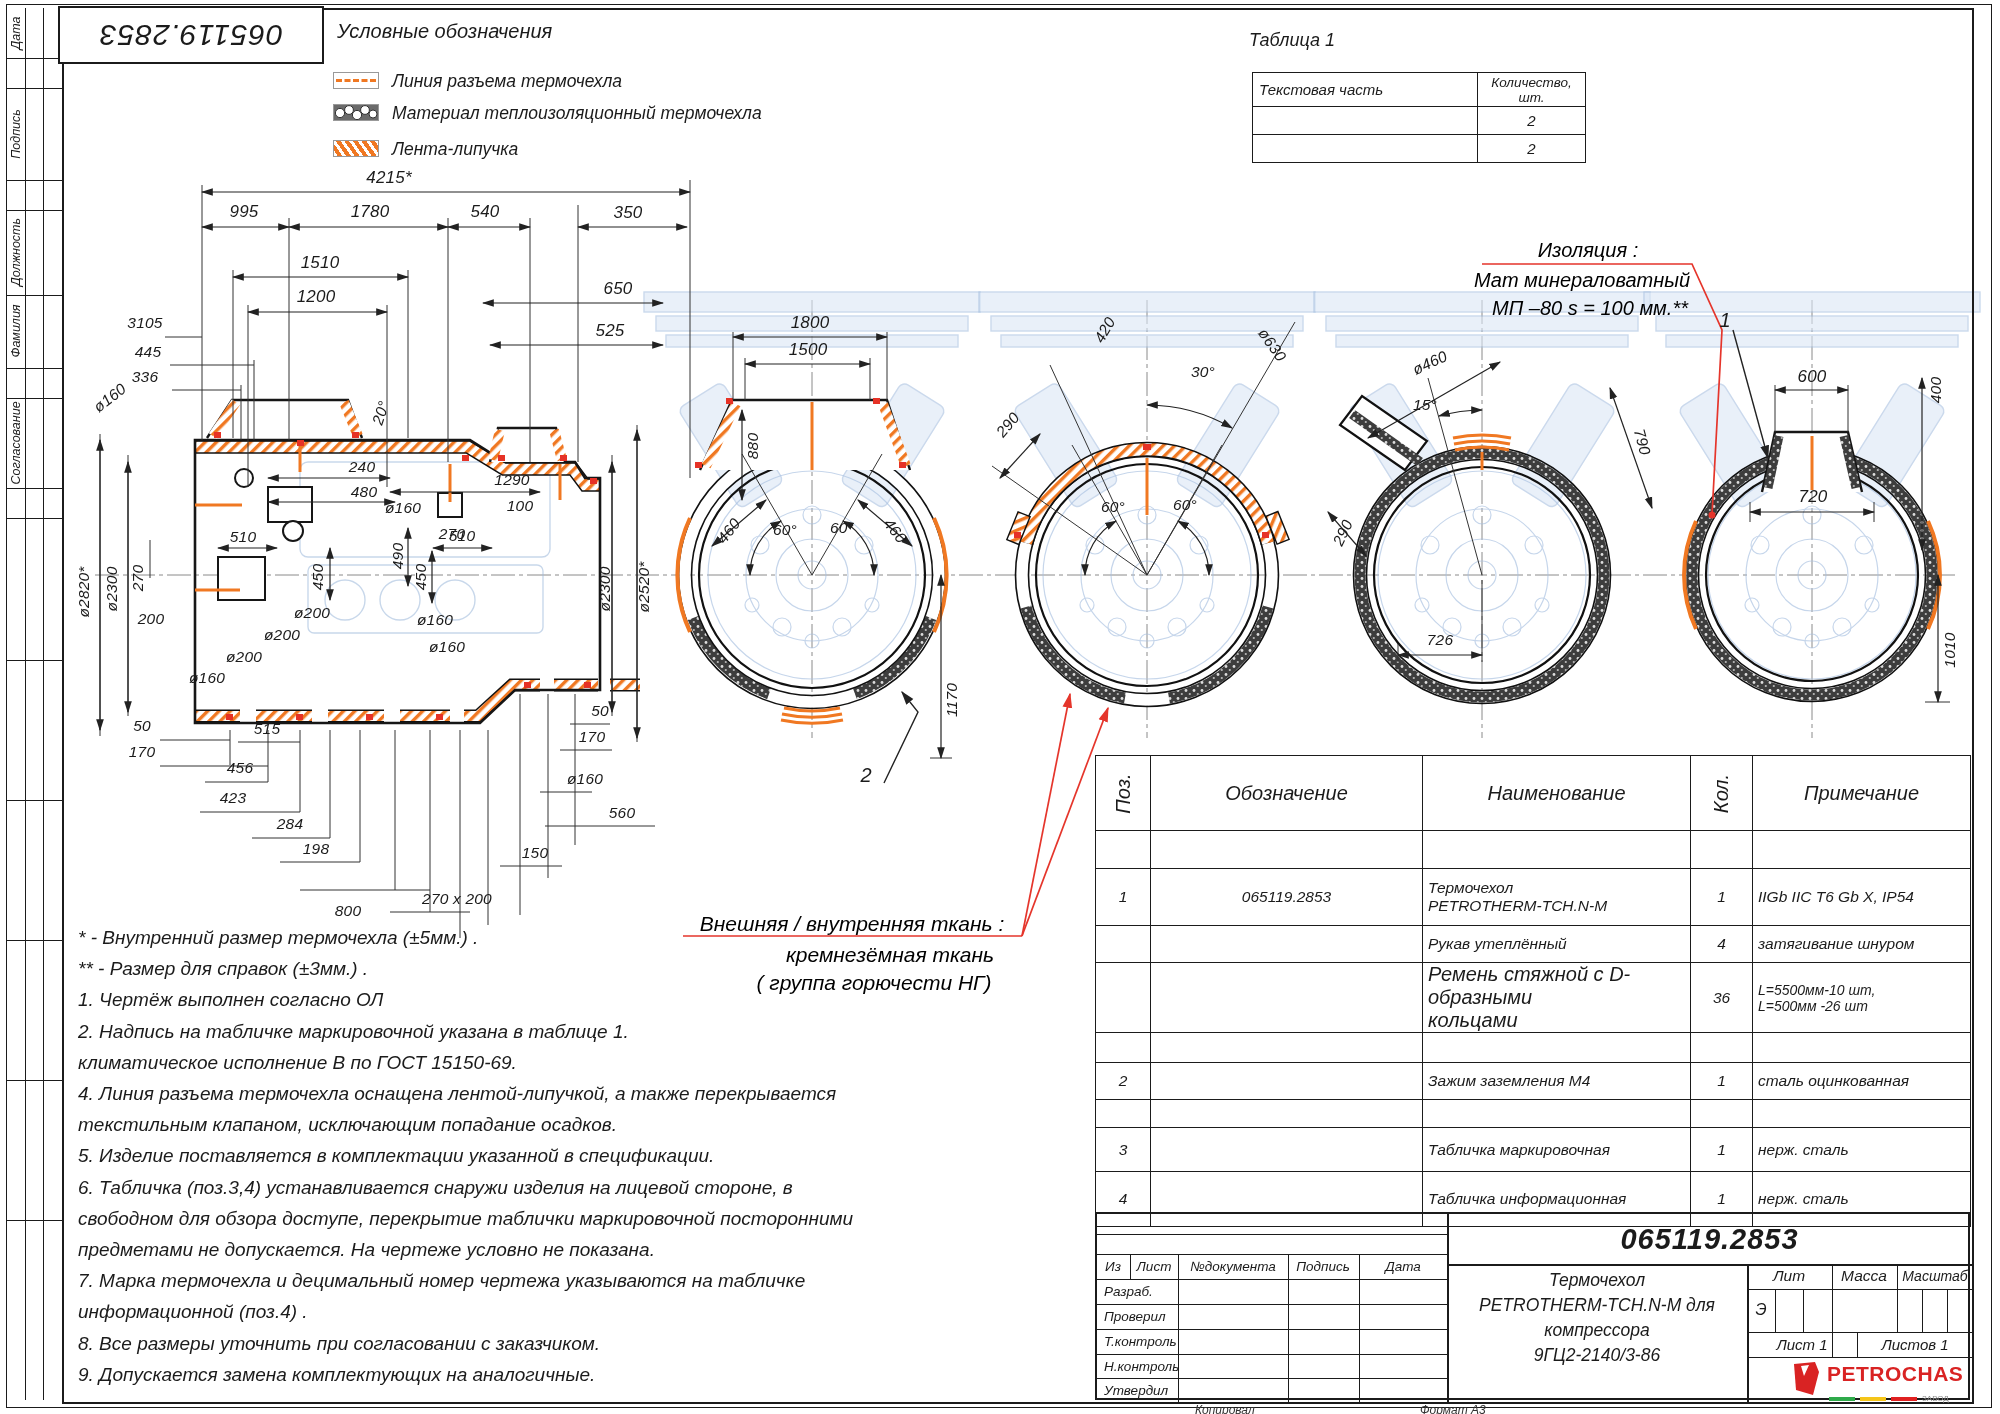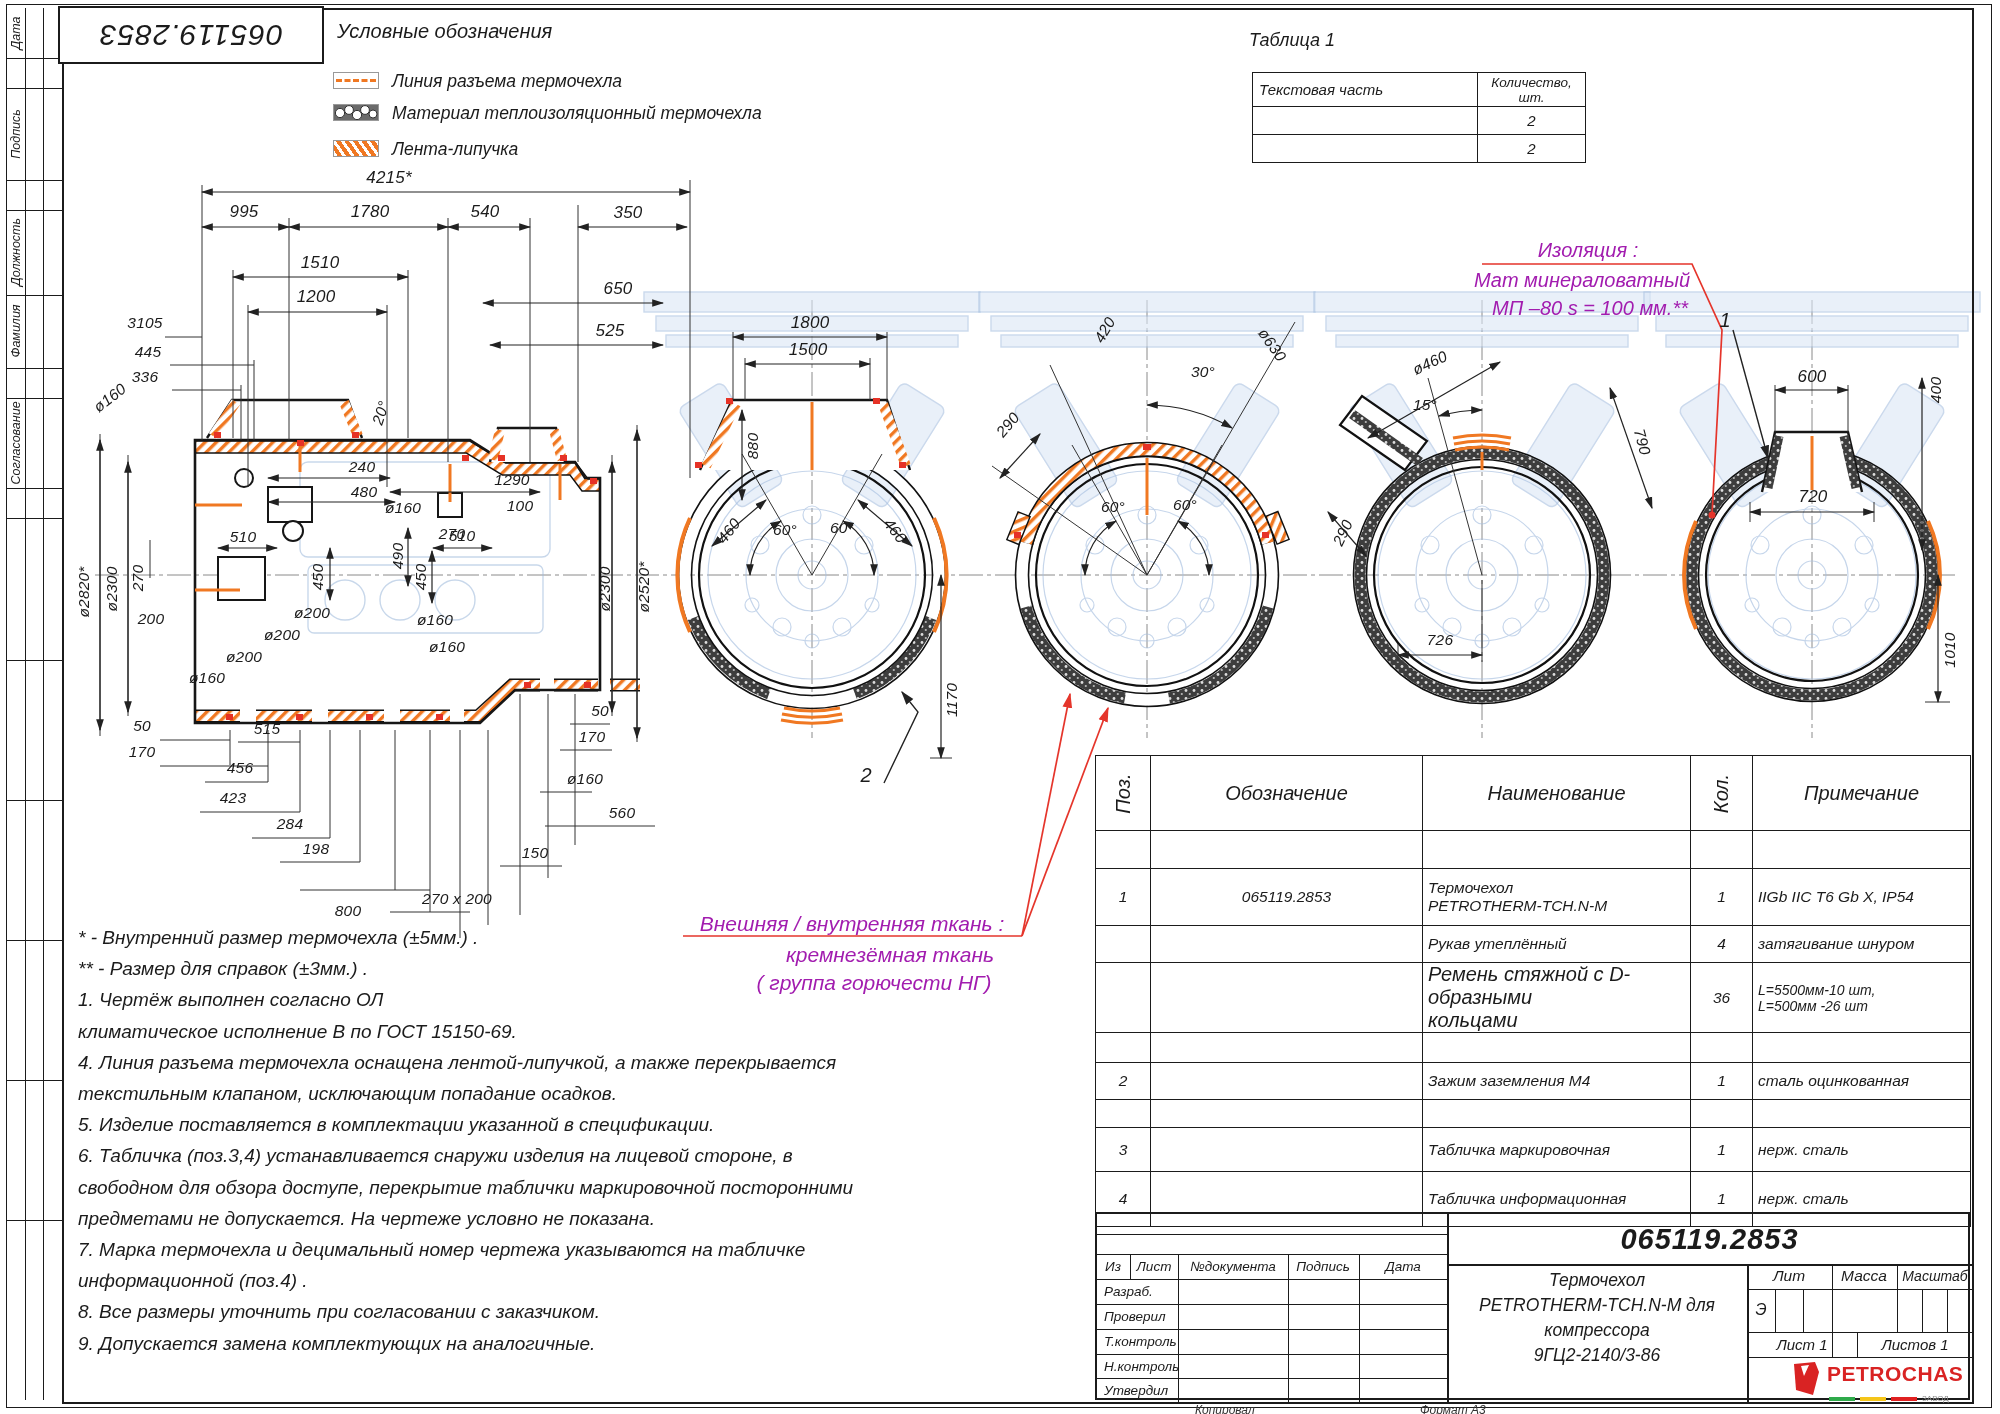--- a/index.html
+++ b/index.html
@@ -26,21 +26,21 @@
   .rm72{transform:translate(-50%,-50%) rotate(-72deg);}
   .rm65{transform:translate(-50%,-50%) rotate(-65deg);}
   .rm60{transform:translate(-50%,-50%) rotate(-60deg);}
   .rm52{transform:translate(-50%,-50%) rotate(-52deg);}
   .rm50{transform:translate(-50%,-50%) rotate(-50deg);}
   .rm38{transform:translate(-50%,-50%) rotate(-38deg);}
   .rm25{transform:translate(-50%,-50%) rotate(-25deg);}
   .rp52{transform:translate(-50%,-50%) rotate(52deg);}
   .rp55{transform:translate(-50%,-50%) rotate(55deg);}
   .rp75{transform:translate(-50%,-50%) rotate(75deg);}
-  .red-note{position:absolute;transform:translate(-50%,-50%);color:#a21caf;font:italic 20px "Liberation Sans",sans-serif;white-space:nowrap;}
+  .red-note{position:absolute;transform:translate(-50%,-50%);color:#000000;font:italic 20px "Liberation Sans",sans-serif;white-space:nowrap;}
   .callout{position:absolute;transform:translate(-50%,-50%);font:italic 20px "Liberation Sans",sans-serif;}
   .notes{position:absolute;left:78px;top:922px;width:700px;}
   .notes div{font:italic 19px "Liberation Sans",sans-serif;line-height:31.2px;white-space:nowrap;}
   table.t1{position:absolute;left:1252px;top:72px;border-collapse:collapse;table-layout:fixed;width:333px;}
   table.t1 td,table.t1 th{border:1.6px solid #1b1b1b;font:italic 15px "Liberation Sans",sans-serif;font-weight:normal;padding:0 6px;}
   .t1-title{position:absolute;left:1249px;top:30px;font:italic 18px "Liberation Sans",sans-serif;}
   table.spec{position:absolute;left:1095px;top:755px;border-collapse:collapse;table-layout:fixed;width:875px;}
   table.spec td,table.spec th{border:1.7px solid #1b1b1b;font:italic 15.5px "Liberation Sans",sans-serif;
     font-weight:normal;padding:0 5px;vertical-align:middle;overflow:hidden;}
   table.spec th{font-size:20px;}
@@ -510,20 +510,21 @@
   <div class="dim" style="left:1440px;top:640px">726</div>
   <div class="dim big" style="left:1812px;top:377px">600</div>
   <div class="dim rm90" style="left:1936px;top:390px">400</div>
   <div class="dim big" style="left:1813px;top:497px">720</div>
   <div class="dim rm90" style="left:1950px;top:650px">1010</div>
 
   <div class="notes">
     <div>* - Внутренний размер термочехла   (±5мм.)  .</div>
     <div>** - Размер для справок   (±3мм.)  .</div>
     <div>1. Чертёж выполнен согласно ОЛ</div>
+    <div>2. Надпись на табличке маркировочной указана в таблице 1.</div>
     <div>климатическое исполнение В по ГОСТ 15150-69.</div>
     <div>4. Линия разъема термочехла оснащена лентой-липучкой, а также перекрывается</div>
     <div>текстильным клапаном, исключающим попадание осадков.</div>
     <div>5. Изделие поставляется в комплектации указанной в спецификации.</div>
     <div>6. Табличка  (поз.3,4)   устанавливается снаружи изделия на лицевой стороне, в</div>
     <div>свободном для обзора доступе, перекрытие таблички маркировочной посторонними</div>
     <div>предметами не допускается.  На чертеже условно не показана.</div>
     <div>7. Марка термочехла и децимальный номер чертежа указываются на табличке</div>
     <div>информационной  (поз.4)  .</div>
     <div>8. Все размеры уточнить при согласовании с заказчиком.</div>

